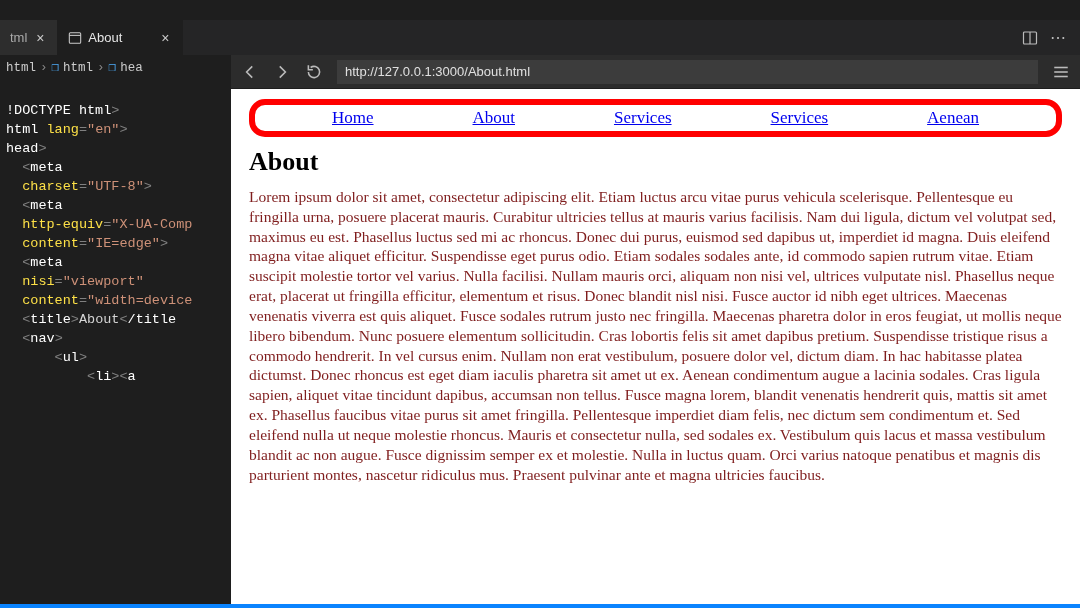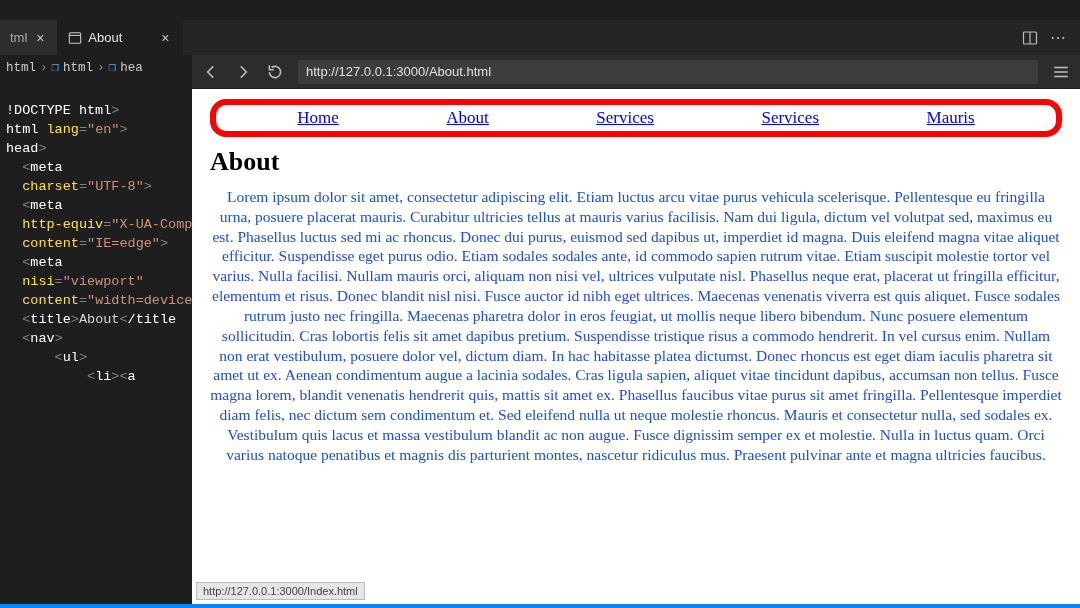--- a/index.html
+++ b/index.html
@@ -66,20 +66,21 @@
   .tk-punc { color: #808080; }
   .tk-text { color: #d4d4d4; }
 
   
   .preview-pane {
     flex: 1;
     background: #1e1e1e;
     display: flex;
     flex-direction: column;
     position: relative;
+    margin-left: 39px;
   }
   .preview-toolbar {
     height: 34px;
     background: #2c2c2c;
     display: flex;
     align-items: center;
     padding: 0 10px;
     gap: 14px;
     border-bottom: 1px solid #1e1e1e;
   }
@@ -105,21 +106,21 @@
     display: flex;
     justify-content: space-around;
     align-items: center;
     padding: 3px 40px;
     margin-bottom: 6px;
     gap: 25px;
   }
   .nav-link { color: #0000ee; text-decoration: underline; font-size: 17px; }
 
   .page-heading { font-size: 26px; font-weight: bold; margin: 10px 0; color: #000; font-family: "Times New Roman", serif; }
-  .page-para { font-size: 15.5px; line-height: 1.28; color: #1d4ed8; text-align: center; font-family: "Times New Roman", serif; }
+  .page-para { font-size: 15.5px; line-height: 1.28; color: #7f1d1d; text-align: left; font-family: "Times New Roman", serif; }
 
   .hover-link-tooltip {
     position: absolute;
     bottom: 4px;
     left: 4px;
     background: #e6e6e6;
     color: #444;
     font-size: 11px;
     padding: 2px 6px;
     border: 1px solid #bbb;
@@ -231,26 +232,25 @@
       </span>
     </div>
 
     <div class="page-frame">
       <div class="page-inner">
         <div class="nav-box">
           <a class="nav-link">Home</a>
           <a class="nav-link">About</a>
           <a class="nav-link">Services</a>
           <a class="nav-link">Services</a>
-          <a class="nav-link">Mauris</a>
+          <a class="nav-link">Aenean</a>
         </div>
         <div class="page-heading">About</div>
         <div class="page-para">Lorem ipsum dolor sit amet, consectetur adipiscing elit. Etiam luctus arcu vitae purus vehicula scelerisque. Pellentesque eu fringilla urna, posuere placerat mauris. Curabitur ultricies tellus at mauris varius facilisis. Nam dui ligula, dictum vel volutpat sed, maximus eu est. Phasellus luctus sed mi ac rhoncus. Donec dui purus, euismod sed dapibus ut, imperdiet id magna. Duis eleifend magna vitae aliquet efficitur. Suspendisse eget purus odio. Etiam sodales sodales ante, id commodo sapien rutrum vitae. Etiam suscipit molestie tortor vel varius. Nulla facilisi. Nullam mauris orci, aliquam non nisi vel, ultrices vulputate nisl. Phasellus neque erat, placerat ut fringilla efficitur, elementum et risus. Donec blandit nisl nisi. Fusce auctor id nibh eget ultrices. Maecenas venenatis viverra est quis aliquet. Fusce sodales rutrum justo nec fringilla. Maecenas pharetra dolor in eros feugiat, ut mollis neque libero bibendum. Nunc posuere elementum sollicitudin. Cras lobortis felis sit amet dapibus pretium. Suspendisse tristique risus a commodo hendrerit. In vel cursus enim. Nullam non erat vestibulum, posuere dolor vel, dictum diam. In hac habitasse platea dictumst. Donec rhoncus est eget diam iaculis pharetra sit amet ut ex. Aenean condimentum augue a lacinia sodales. Cras ligula sapien, aliquet vitae tincidunt dapibus, accumsan non tellus. Fusce magna lorem, blandit venenatis hendrerit quis, mattis sit amet ex. Phasellus faucibus vitae purus sit amet fringilla. Pellentesque imperdiet diam felis, nec dictum sem condimentum et. Sed eleifend nulla ut neque molestie rhoncus. Mauris et consectetur nulla, sed sodales ex. Vestibulum quis lacus et massa vestibulum blandit ac non augue. Fusce dignissim semper ex et molestie. Nulla in luctus quam. Orci varius natoque penatibus et magnis dis parturient montes, nascetur ridiculus mus. Praesent pulvinar ante et magna ultricies faucibus.</div>
       </div>
-      <div class="hover-link-tooltip">http://127.0.0.1:3000/Index.html</div>
     </div>
   </div>
 </div>
 
 <div class="status-bar">
   <div class="spacer"></div>
   <div class="status-item">
     <span class="icon" style="width:14px;height:14px">
       <svg viewBox="0 0 16 16" fill="none" stroke="currentColor" stroke-width="1.2">
           <circle cx="8" cy="8" r="1.5" fill="currentColor"></circle>

